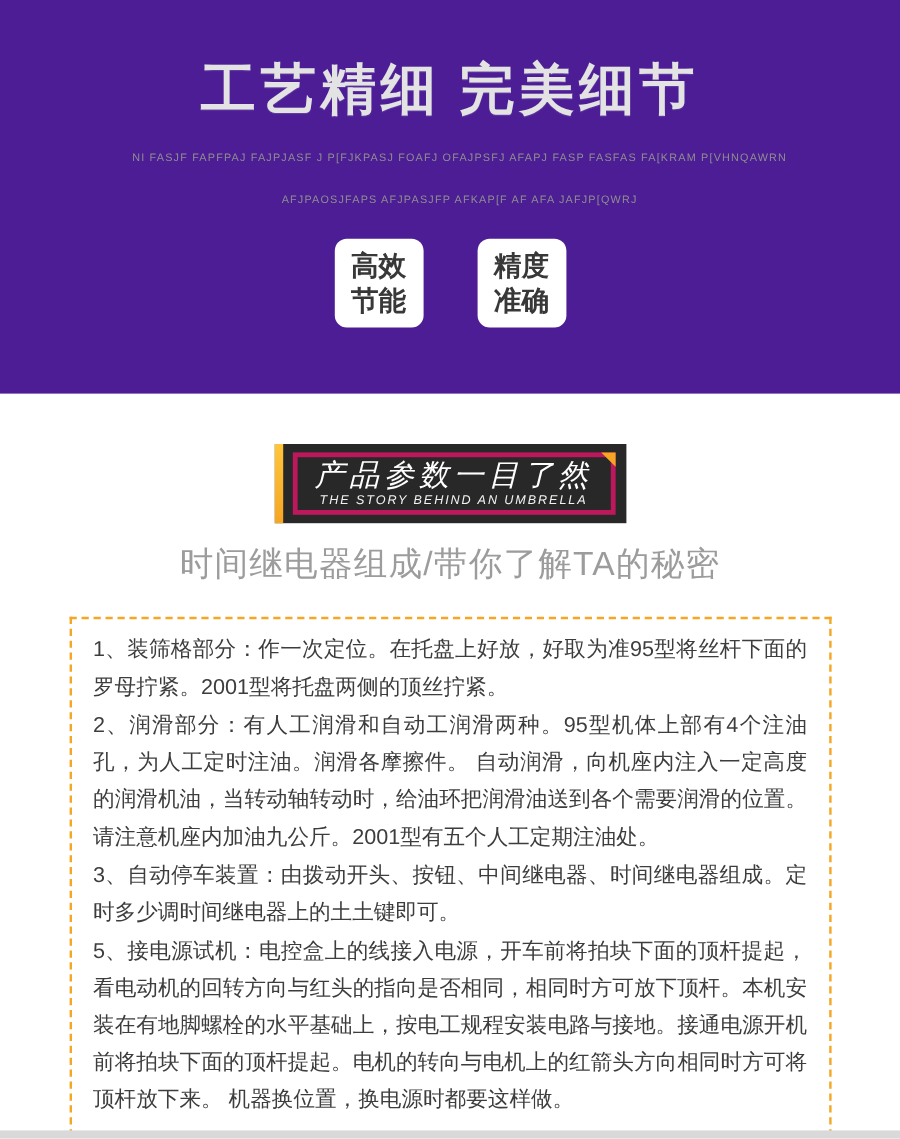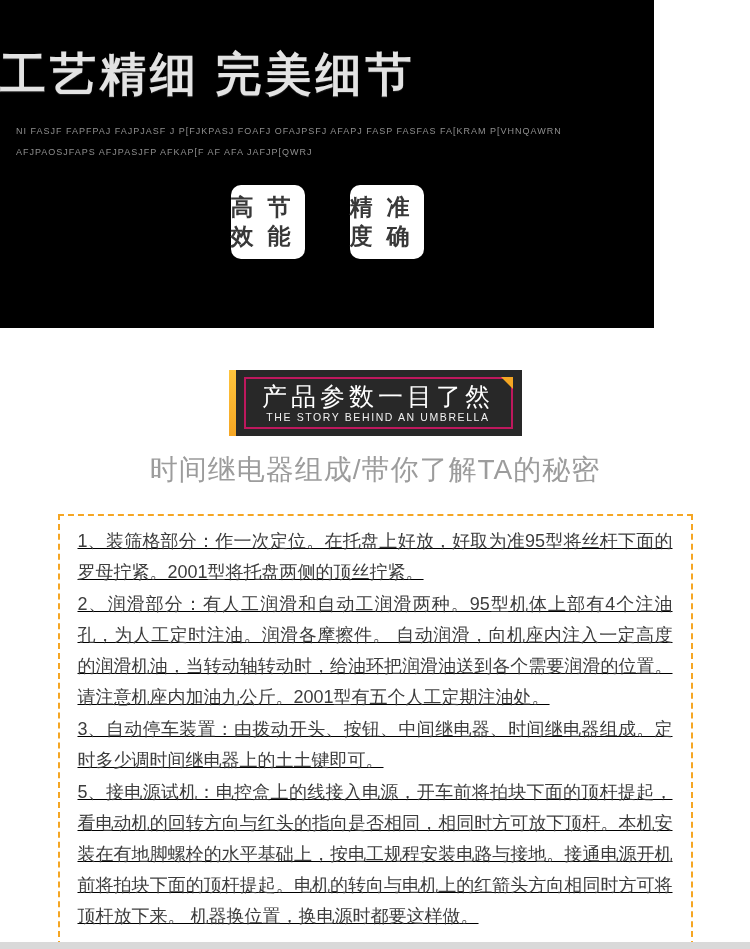--- a/index.html
+++ b/index.html
@@ -7,54 +7,55 @@
   body {
     width: 750px; height: 949px;
     margin: 0 auto;
     font-family: "Liberation Sans", sans-serif;
     overflow: hidden;
     position: relative;
   }
 
   
   .hero {
-    width: 654px; height: 328px;
-    background: #000000;
+    width: 750px; height: 328px;
+    background: #4c1d95;
+    text-align: center;
   }
   .hero-title {
     padding-top: 44px;
     font-family: "Liberation Serif", serif;
     font-size: 46px;
     font-weight: bold;
     letter-spacing: 4px;
     color: #e3e3e3;
     text-shadow: 0 1px 1px rgba(255,255,255,0.15);
   }
   .hero-caption {
     color: #8f8f8f;
     font-size: 9px;
     letter-spacing: 1px;
     white-space: nowrap;
     padding-left: 16px;
   }
   .hero-caption.c1 { margin-top: 20px; }
-  .hero-caption.c2 { margin-top: 11px; }
+  .hero-caption.c2 { margin-top: 25px; }
 
   .feature-row {
     margin-top: 28px;
     display: flex;
     justify-content: center;
     gap: 45px;
   }
   .feature-card {
     width: 74px; height: 74px;
     background: #ffffff;
     border-radius: 10px;
     display: flex;
-    flex-direction: row;
+    flex-direction: column;
     align-items: center;
     justify-content: center;
     color: #383838;
     font-size: 23px;
     font-weight: bold;
     line-height: 29px;
     font-family: Liberation Serif, serif;
   }
 
   
@@ -66,25 +67,26 @@
   }
   .banner-accent {
     position: absolute;
     left: 0; top: 0; bottom: 0;
     width: 7px;
     background: linear-gradient(180deg, #ffc53d 0%, #f5a623 100%);
   }
   .banner-frame {
     position: absolute;
     left: 15px; right: 9px; top: 7px; bottom: 7px;
-    border: 2px solid #be185d;
+    border: 4px solid #be185d;
     display: flex;
     flex-direction: column;
     align-items: center;
     justify-content: center;
+    font-style: italic;
   }
   .banner-title {
     color: #ffffff;
     font-size: 25px;
     letter-spacing: 4px;
     line-height: 27px;
     white-space: nowrap;
   }
   .banner-sub {
     color: #f2f2f2;
@@ -111,21 +113,20 @@
     font-weight: normal;
   }
 
   
   .panel {
     width: 635px;
     margin: 25px auto 0 auto;
     border: 2px dashed #f5a623;
     padding: 10px 18px 12px 18px;
     min-height: 403px;
-    text-decoration: underline;
   }
   .panel p {
     color: #3d3d3d;
     font-size: 18px;
     line-height: 31px;
     text-align: justify;
     margin-bottom: 1px;
   }
 
   

